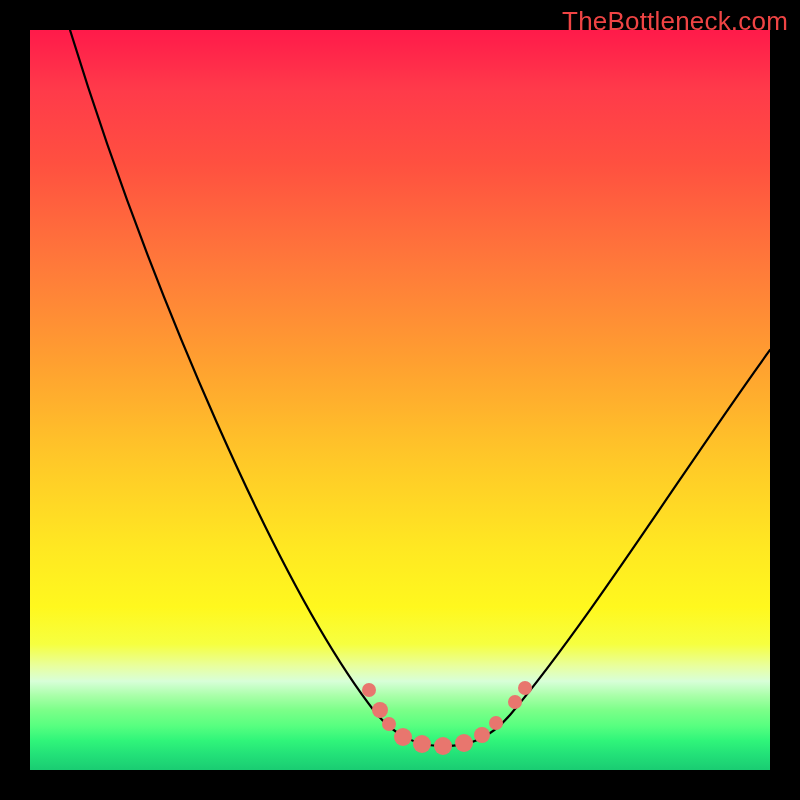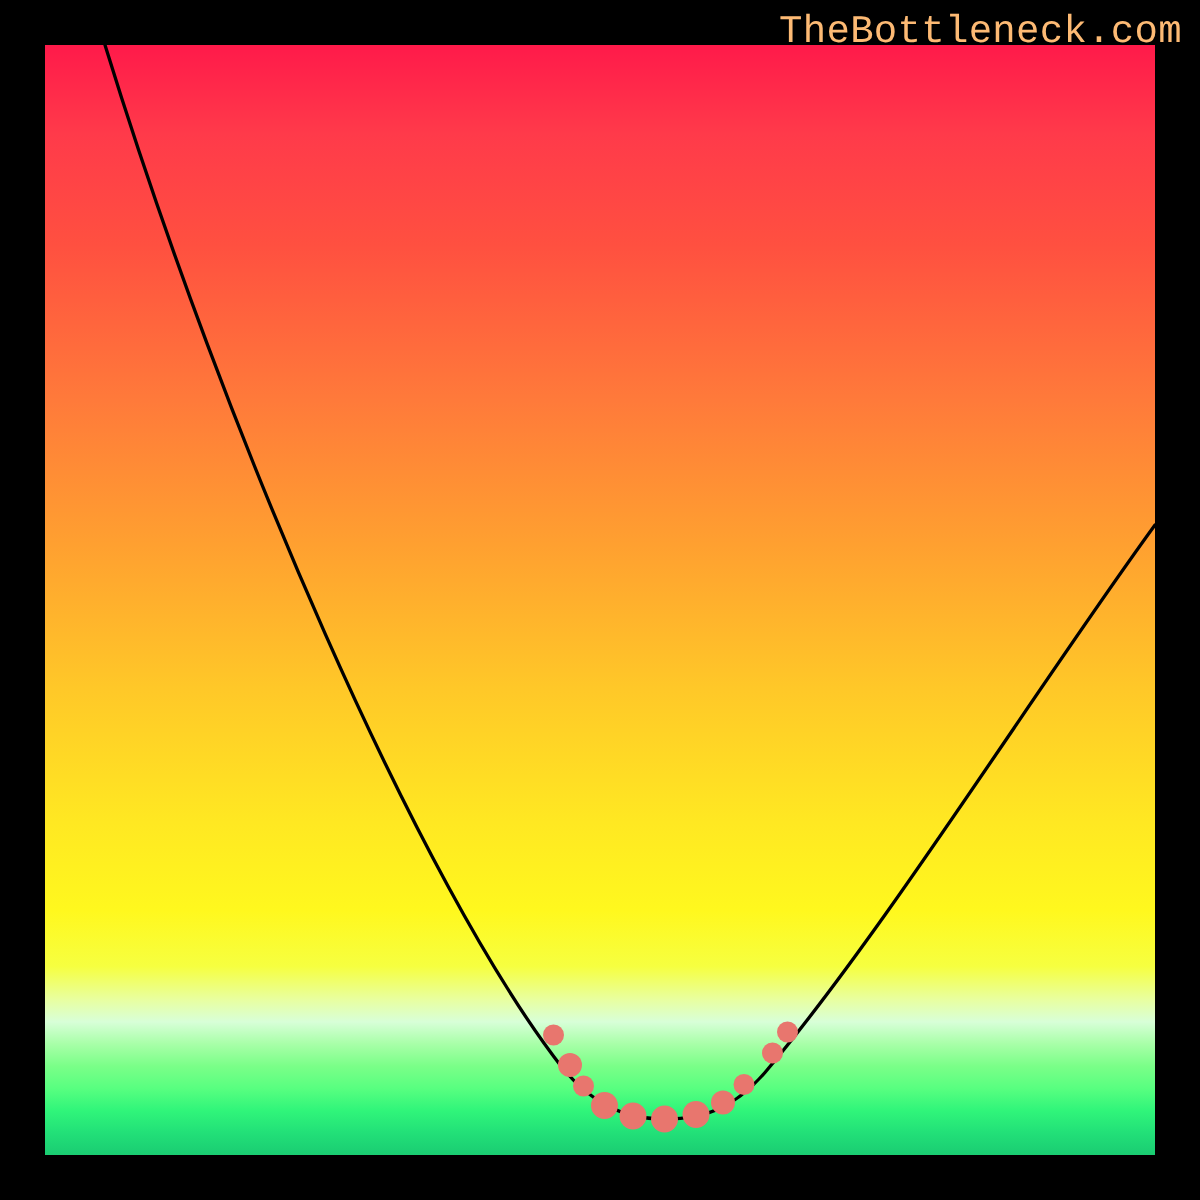--- a/index.html
+++ b/index.html
@@ -7,22 +7,22 @@
   .outer {
     width: 800px;
     height: 800px;
     background: #000000;
     position: relative;
   }
   .watermark {
     position: absolute;
     top: 6px;
     right: 12px;
-    color: #fdba74;
-    font-family: Liberation Mono, monospace;
+    color: #ef4444;
+    font-family: Liberation Sans, sans-serif;
     font-size: 26px;
     font-weight: 500;
     letter-spacing: 0.2px;
     z-index: 5;
   }
   .plot {
     position: absolute;
     left: 30px;
     top: 30px;
     width: 740px;

